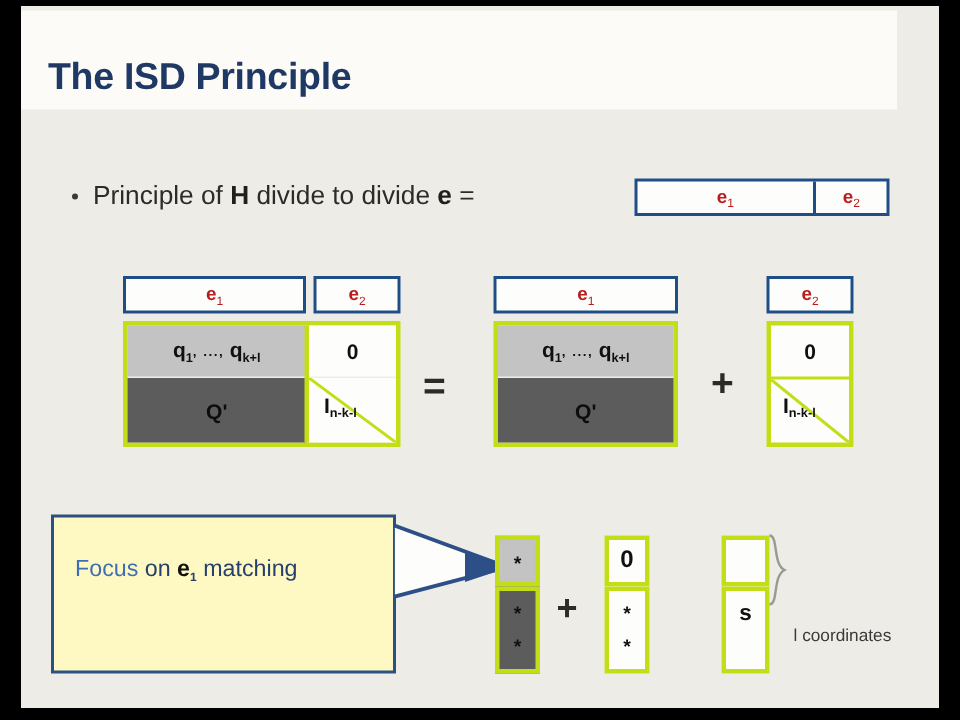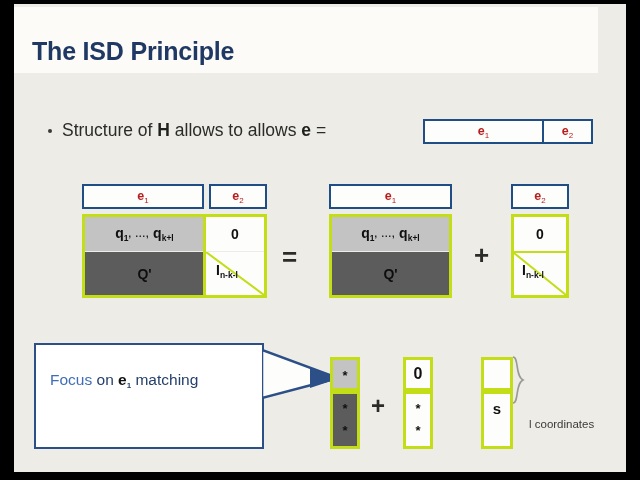--- a/index.html
+++ b/index.html
@@ -44,21 +44,21 @@
 
   .center{display:flex;align-items:center;justify-content:center;}
 
   .op{position:absolute;font-size:26px;color:#2b2b29;font-weight:bold;}
 
   
   .diag{position:absolute;left:0;top:0;width:100%;height:100%;overflow:hidden;}
 
   
   #callout{position:absolute;left:20px;top:339px;width:230px;height:106px;
-           border:2px solid #2b4f86;background:#ffffff;box-sizing:border-box;}
+           border:2px solid #2b4f86;background:#fef9c3;box-sizing:border-box;}
   #callout .ln{position:absolute;left:14px;font-size:15.5px;color:#25406d;white-space:nowrap;}
   #callout .ln1{top:26px;}
   #callout .ln2{top:54px;color:#1b1b1b;}
   #callout b{color:#111;font-weight:bold;}
   #pointer{position:absolute;left:248px;top:344px;width:84px;height:64px;}
 
   
   #bottomeq{position:absolute;left:0;top:350px;width:612px;height:105px;}
   .vec{position:absolute;border:3px solid #c3dd16;box-sizing:border-box;background:#fdfdfb;}
   .star{font-size:13px;font-weight:bold;color:#101010;line-height:1;}
@@ -72,21 +72,21 @@
 
 <div id="slide">
 
   <div id="titlebar">
     <div id="title">The ISD Principle</div>
   </div>
 
   <div id="bulletrow">
     <div id="bullet-dot"></div>
     <div id="bullet-text">
-      <span>Structure of </span><b>H</b><span> allows to allows </span><b>e</b><span> =</span>
+      <span>Principle of </span><b>H</b><span> divide to divide </span><b>e</b><span> =</span>
     </div>
     <div id="evec-top">
       <div class="c1">
         <span class="ebold"><span>e</span><span class="sub">1</span></span>
       </div>
       <div class="c2">
         <span class="ebold"><span>e</span><span class="sub">2</span></span>
       </div>
     </div>
   </div>

